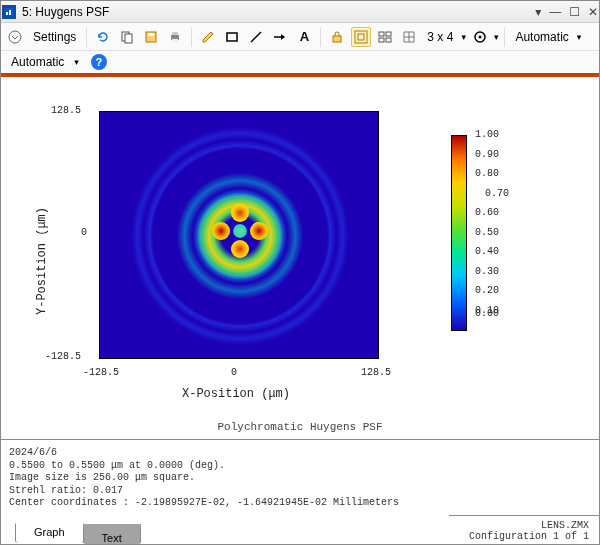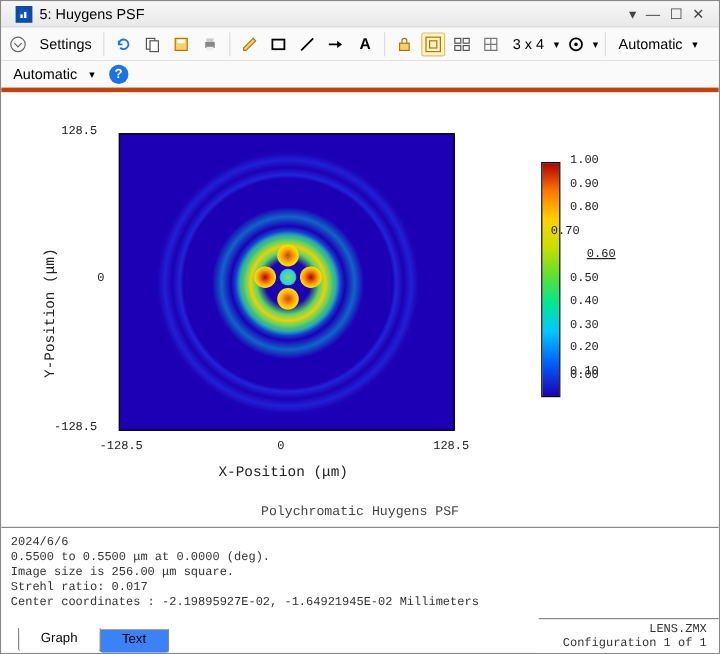--- a/index.html
+++ b/index.html
@@ -1,35 +1,35 @@
 <!DOCTYPE html>
 <html><head>
 <meta charset="utf-8">
 <style>
   * { box-sizing: border-box; margin: 0; padding: 0; }
   body { font-family: "Segoe UI", Arial, sans-serif; font-size: 12px; background: #fff; width: 600px; height: 545px; overflow: hidden; border: 1px solid #888; }
-  .titlebar { display: flex; align-items: center; background: linear-gradient(#f7f7f7,#e8e8e8); height: 22px; border-bottom: 1px solid #ccc; padding: 0 12px; }
+  .titlebar { display: flex; align-items: center; background: linear-gradient(#f7f7f7,#e8e8e8); height: 22px; border-bottom: 1px solid #ccc; padding: 0 1px; }
   .titlebar .app-ico { width: 14px; height: 14px; background: #0a4ea2; margin-right: 6px; display:flex;align-items:center;justify-content:center;}
   .titlebar .app-ico svg{display:block}
   .titlebar .title { flex: 1; font-size: 12px; }
   .win-btns { display: flex; gap: 8px; align-items:center; }
   .win-btns span { cursor: pointer; font-size: 12px; line-height: 1; color:#444; }
   .toolbar { display: flex; align-items: center; gap: 4px; padding: 2px 4px; border-bottom: 1px solid #e0e0e0; height: 28px; background:#fafafa;}
   .toolbar .sep { width: 1px; height: 20px; background: #ddd; margin: 0 2px; }
   .tb-btn { display: inline-flex; align-items: center; justify-content: center; min-width: 20px; height: 20px; padding: 0 2px; cursor: pointer; border-radius:2px;}
   .tb-btn.active{background:#fff2c8;border:1px solid #e0c060;}
   .tb-text { padding: 0 4px; cursor: pointer; }
   .toolbar2 { display: flex; align-items: center; gap: 6px; padding: 2px 6px; height: 26px; background:#fafafa; border-bottom:4px solid #c2410c;}
   .content { position: relative; width: 598px; height: calc(545px - 22px - 28px - 26px - 2px); background:#fff; }
   .plot-area { position: absolute; left: 0; top: 0; right: 0; height: 340px; }
   .plot-caption { position:absolute; left:0; right:0; top: 340px; text-align:center; font-family: "Courier New", monospace; font-size: 11px; color:#444; padding: 4px 0 6px 0; border-bottom:1px solid #888;}
   .info-block { position:absolute; left:8px; top: 370px; right:8px; font-family:"Courier New",monospace; font-size:10px; color:#333; line-height:1.25;}
   .info-right { position:absolute; right:0; bottom:0; text-align:right; font-family:"Courier New",monospace; font-size:10px; color:#333; border-top:1px solid #888; padding:4px 10px 2px 20px; background:#fff;}
   .tabs { position:absolute; left:14px; bottom:0; display:flex; height:20px; gap:0;margin-top:41px;}
-  .tab { border:1px solid #888; border-top:1px solid #a3a3a3; border-bottom:none; background:#3b82f6; padding:2px 18px; font-size:11px; border-radius:0 0 3px 3px; margin-right:-1px; position:relative; top:0;}
+  .tab { border:1px solid #888; border-top:6px solid #a3a3a3; border-bottom:none; background:#a3a3a3; padding:2px 18px; font-size:11px; border-radius:0 0 3px 3px; margin-right:-1px; position:relative; top:0;}
   .tab.active { background:#fff; border-top:1px solid #fff; top:-1px;}
   
   .axt { position:absolute; font-family:"Courier New",monospace; font-size:10px; color:#222; }
   .yaxis-label { position:absolute; left:18px; top:170px; transform: rotate(-90deg); transform-origin:left top; font-family:"Courier New",monospace; font-size:12px; color:#222; white-space:nowrap;}
   .xaxis-label { position:absolute; left:0; right:130px; top:310px; text-align:center; font-family:"Courier New",monospace; font-size:12px; color:#222;}
   
   .cbar { position:absolute; width:16px; border:1px solid #000; }
   .cbar-lbl { position:absolute; font-family:"Courier New",monospace; font-size:10px; color:#222; }
   
   .heatmap-box { position:absolute; border:1px solid #000; overflow:hidden; background:#1d00b5;}
@@ -189,22 +189,22 @@
       <div class="rings" style="left:131px; top:92px;  width:18px; height:18px; background:radial-gradient(circle,#d04000 0%, #ffb400 45%, #ffe400 70%, rgba(0,0,0,0) 100%);"></div>
       <div class="rings" style="left:131px; top:128px; width:18px; height:18px; background:radial-gradient(circle,#d04000 0%, #ffb400 45%, #ffe400 70%, rgba(0,0,0,0) 100%);"></div>
       <div class="rings" style="left:133px; top:112px; width:14px; height:14px; background:radial-gradient(circle,#6fe26f 0%, #30d0d0 60%, rgba(0,0,0,0) 100%);"></div>
     </div>
 
     <div class="cbar" style="left:450px; top:58px; height:196px; background:linear-gradient(to top,#1d00b5 0%, #0060ff 14%, #00c8ff 28%, #00e890 40%, #60e030 52%, #c8e000 64%, #ffd000 76%, #ff7800 88%, #b00000 100%);"></div>
 
     <div class="cbar-lbl" style="left:474px; top:52px;">1.00</div>
     <div class="cbar-lbl" style="left:474px; top:72px;">0.90</div>
     <div class="cbar-lbl" style="left:474px; top:91px;">0.80</div>
-    <div class="cbar-lbl" style="left:458px; top:111px;">0.70</div>
-    <div class="cbar-lbl" style="left:488px; top:130px;text-decoration:underline;">0.60</div>
+    <div class="cbar-lbl" style="left:484px; top:111px;">0.70</div>
+    <div class="cbar-lbl" style="left:474px; top:130px;">0.60</div>
     <div class="cbar-lbl" style="left:474px; top:150px;">0.50</div>
     <div class="cbar-lbl" style="left:474px; top:169px;">0.40</div>
     <div class="cbar-lbl" style="left:474px; top:189px;">0.30</div>
     <div class="cbar-lbl" style="left:474px; top:208px;">0.20</div>
     <div class="cbar-lbl" style="left:474px; top:228px;">0.10</div>
     <div class="cbar-lbl" style="left:474px; top:231px;">0.00</div>
   </div>
 
   <div class="plot-caption">Polychromatic Huygens PSF</div>
 

